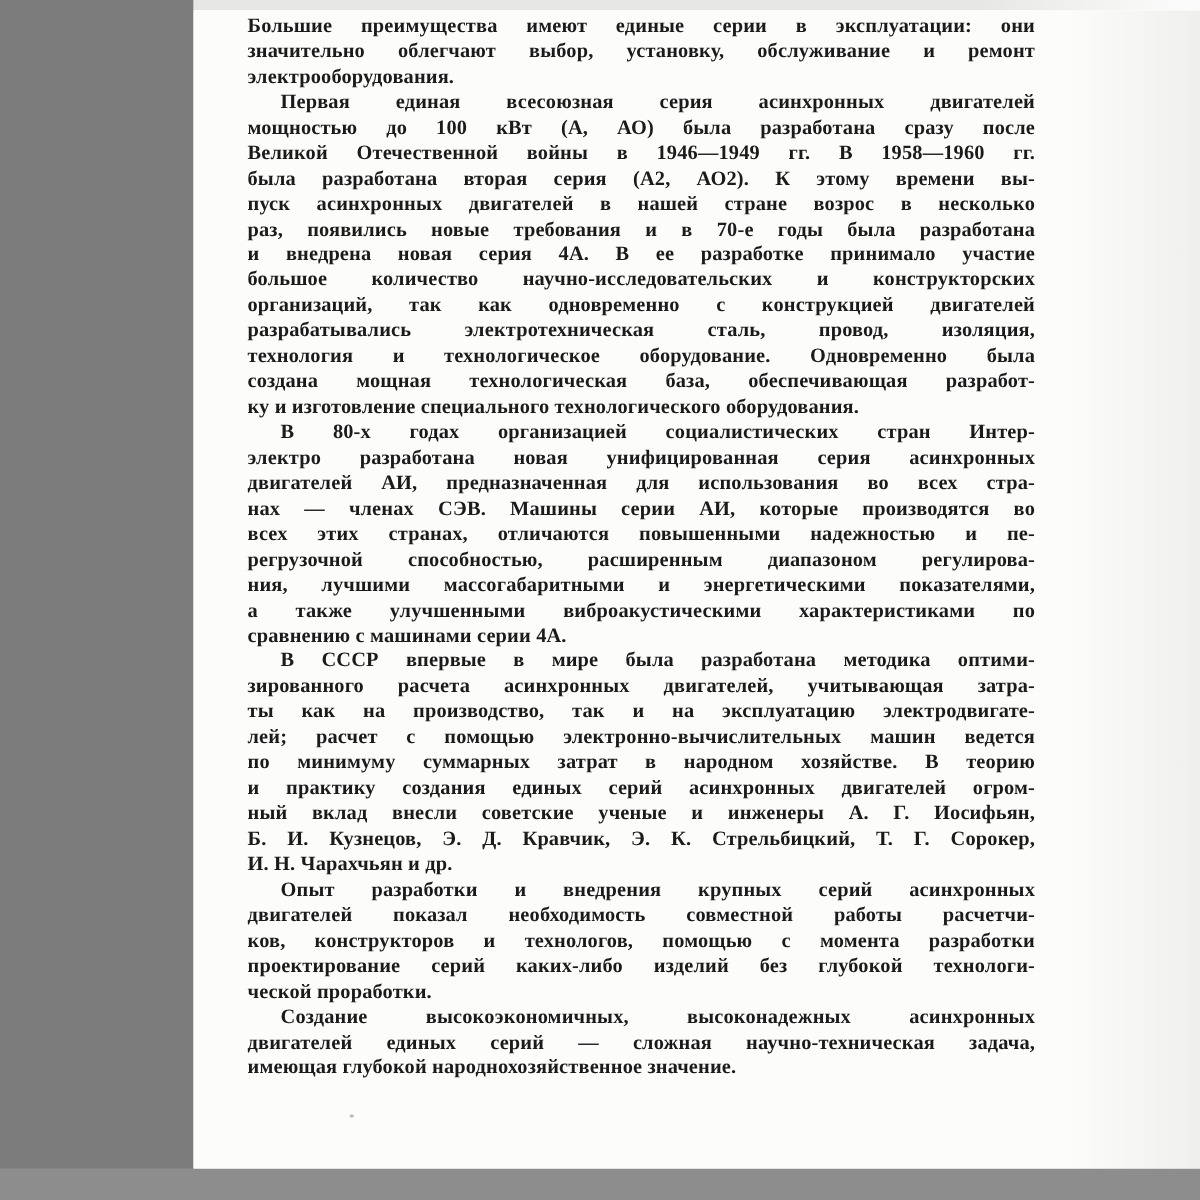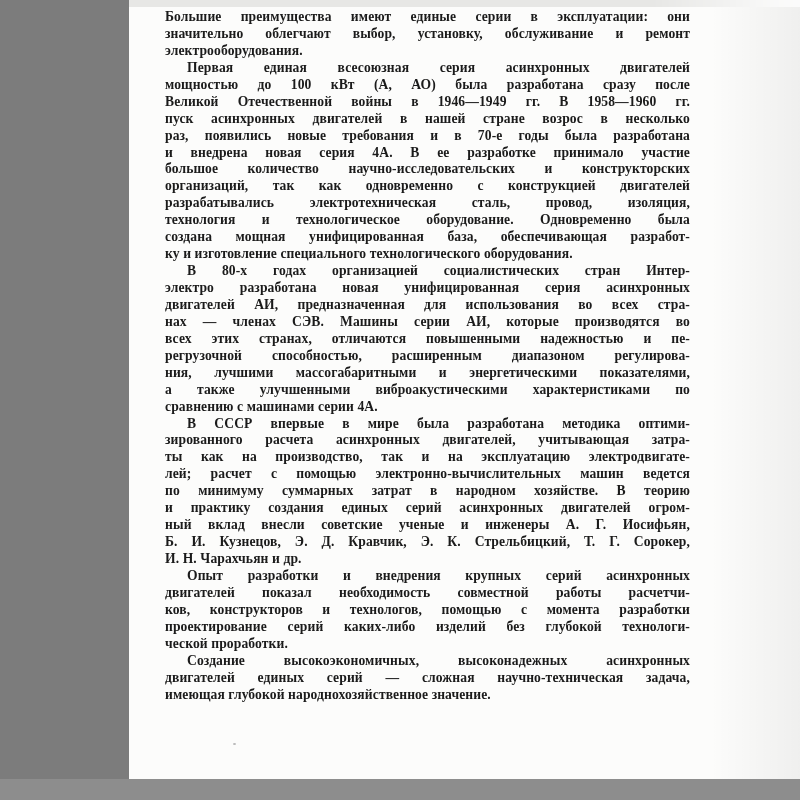--- a/index.html
+++ b/index.html
@@ -87,28 +87,29 @@
     <div class="text-block" style="color: rgb(27, 27, 27);">
         <div class="para">
           <div class="line">Большие преимущества имеют единые серии в эксплуатации: они</div>
           <div class="line">значительно облегчают выбор, установку, обслуживание и ремонт</div>
           <div class="line last">электрооборудования.</div>
         </div>
         <div class="para">
           <div class="line indent">Первая единая всесоюзная серия асинхронных двигателей</div>
           <div class="line">мощностью до 100 кВт (А, АО) была разработана сразу после</div>
           <div class="line">Великой Отечественной войны в 1946—1949 гг. В 1958—1960 гг.</div>
+          <div class="line">была разработана вторая серия (А2, АО2). К этому времени вы-</div>
           <div class="line">пуск асинхронных двигателей в нашей стране возрос в несколько</div>
           <div class="line">раз, появились новые требования и в 70-е годы была разработана</div>
           <div class="line">и внедрена новая серия 4А. В ее разработке принимало участие</div>
           <div class="line">большое количество научно-исследовательских и конструкторских</div>
           <div class="line">организаций, так как одновременно с конструкцией двигателей</div>
           <div class="line">разрабатывались электротехническая сталь, провод, изоляция,</div>
           <div class="line">технология и технологическое оборудование. Одновременно была</div>
-          <div class="line">создана мощная унифицированная база, обеспечивающая разработ-</div>
+          <div class="line">создана мощная технологическая база, обеспечивающая разработ-</div>
           <div class="line last">ку и изготовление специального технологического оборудования.</div>
         </div>
         <div class="para">
           <div class="line indent">В 80-х годах организацией социалистических стран Интер-</div>
           <div class="line">электро разработана новая унифицированная серия асинхронных</div>
           <div class="line">двигателей АИ, предназначенная для использования во всех стра-</div>
           <div class="line">нах — членах СЭВ. Машины серии АИ, которые производятся во</div>
           <div class="line">всех этих странах, отличаются повышенными надежностью и пе-</div>
           <div class="line">регрузочной способностью, расширенным диапазоном регулирова-</div>
           <div class="line">ния, лучшими массогабаритными и энергетическими показателями,</div>

